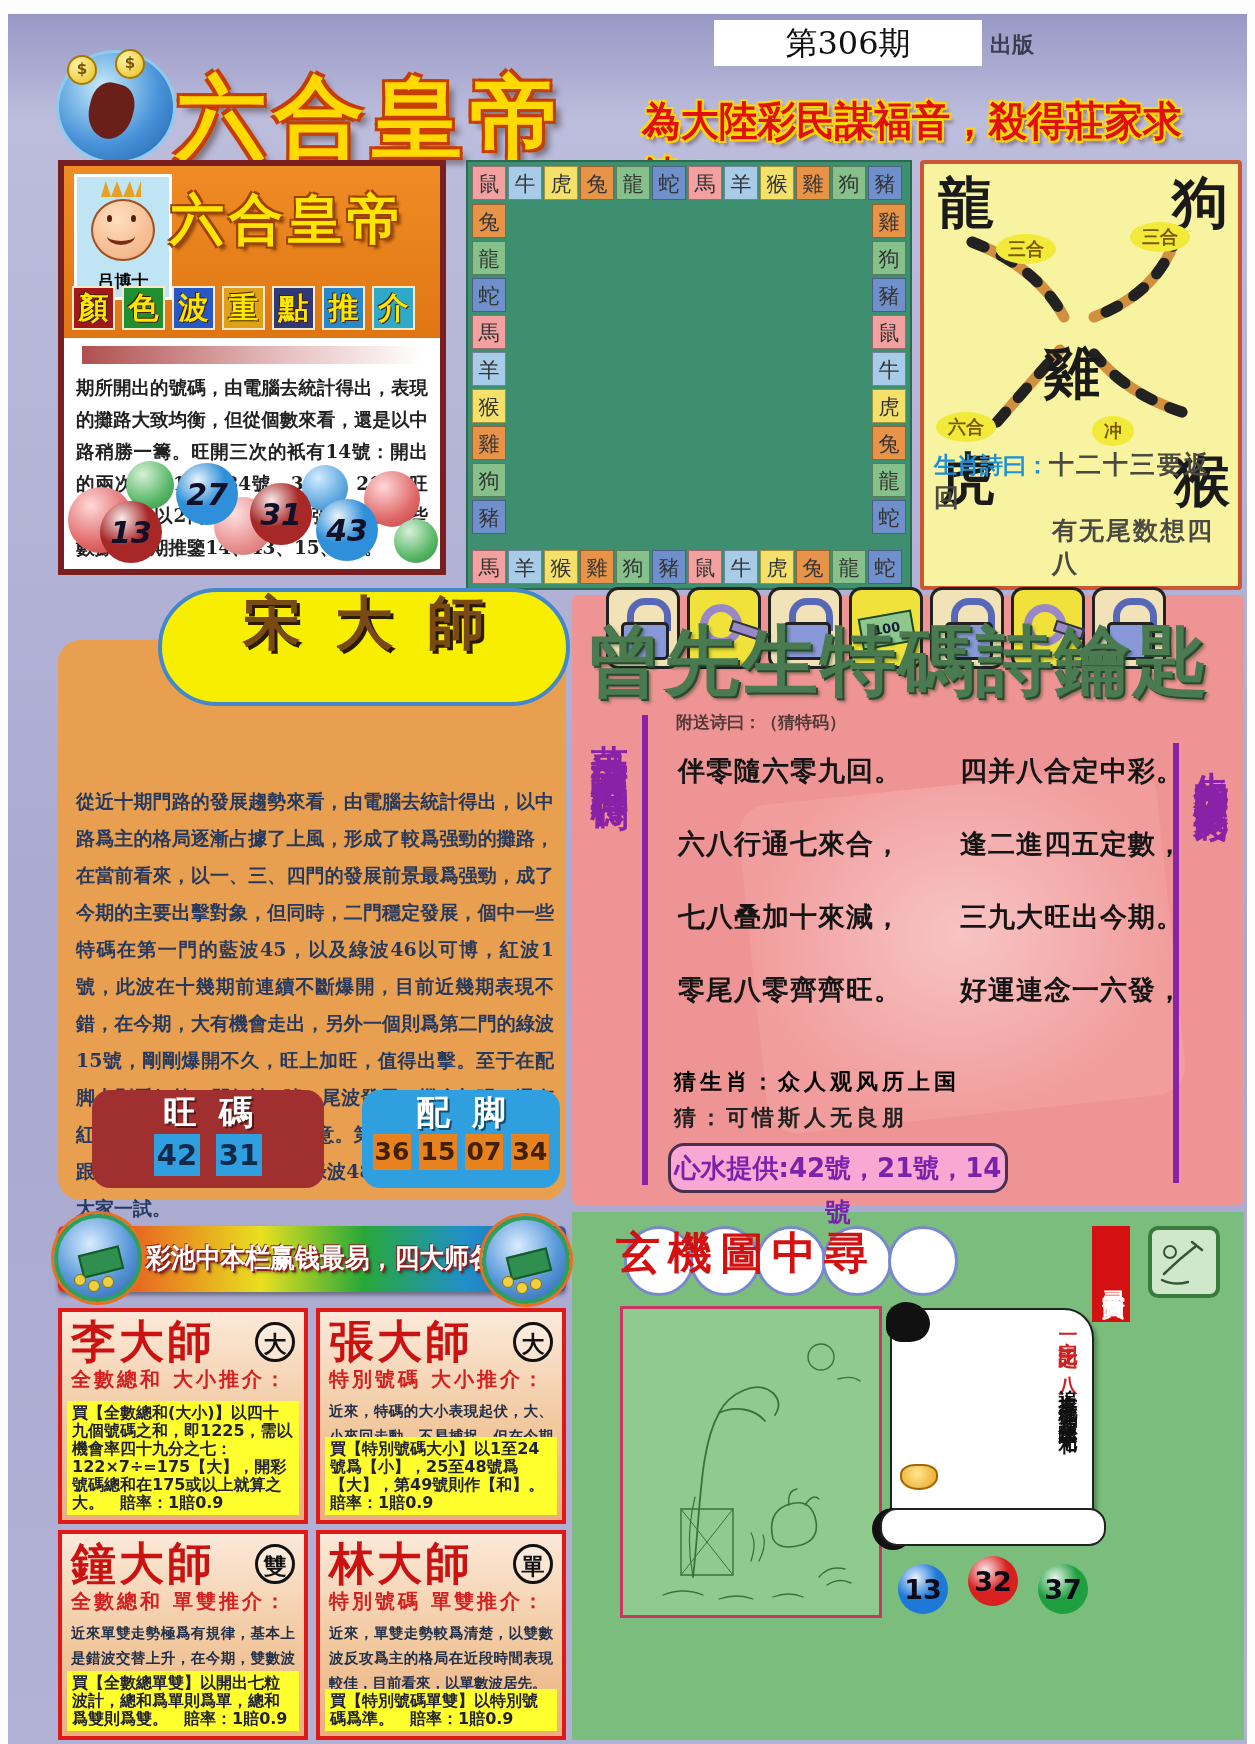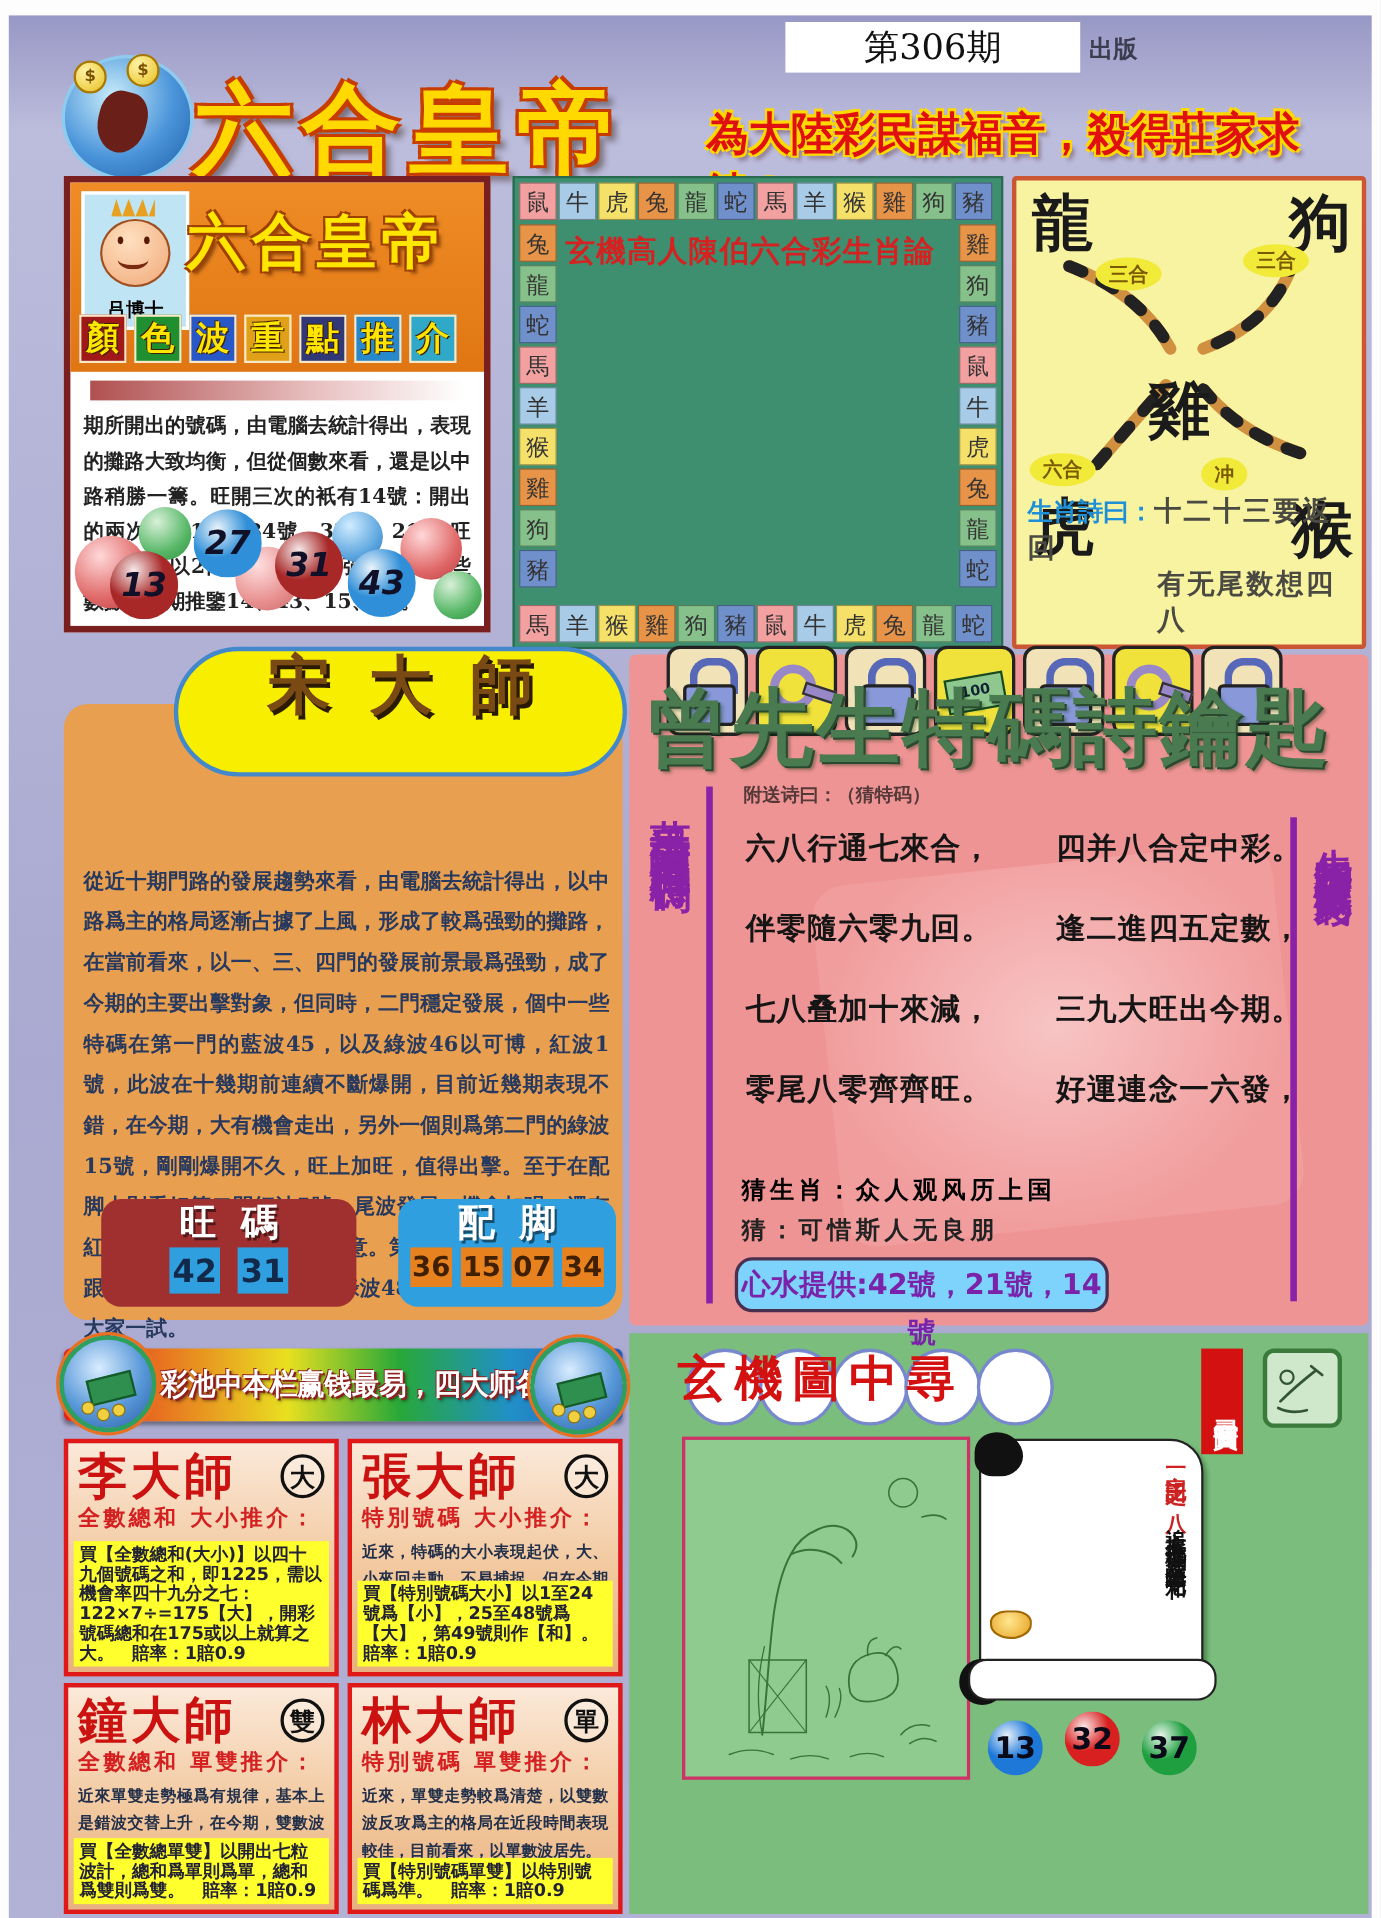--- a/index.html
+++ b/index.html
@@ -131,21 +131,21 @@
           color:#8a22a8;letter-spacing:4px;border-left:6px solid #8a22a8;padding-left:8px;z-index:3;}
   .zeng-note{position:absolute;left:104px;top:116px;font-family:"DejaVu Serif","Liberation Serif",serif;
           font-size:17px;font-weight:bold;color:#553838;z-index:3;}
   .poem-col{position:absolute;top:158px;z-index:3;}
   .pc-l{left:106px;width:300px;} .pc-r{left:388px;width:240px;}
   .poem-col p{margin:0 0 37px 0;font-size:27px;font-weight:bold;color:#151515;letter-spacing:1px;white-space:nowrap;}
   .guess1{position:absolute;left:102px;top:472px;font-family:"DejaVu Serif","Liberation Serif",serif;
           font-size:22px;font-weight:bold;color:#000000;letter-spacing:4px;z-index:3;}
   .guess2{position:absolute;left:102px;top:508px;font-family:"DejaVu Serif","Liberation Serif",serif;
           font-size:22px;font-weight:bold;color:#222;letter-spacing:4px;z-index:3;}
-  .tip-box{position:absolute;left:96px;top:548px;width:340px;height:50px;background:#7dd3fc;border:3px solid #4a3050;
+  .tip-box{position:absolute;left:96px;top:548px;width:340px;height:50px;background:#f9a8d4;border:3px solid #4a3050;
           border-radius:16px;text-align:center;z-index:3;box-sizing:border-box;}
   .tip-box span{font-size:26px;font-weight:bold;color:#7a22aa;line-height:44px;}
 
   
   .banner{position:absolute;left:58px;top:1214px;width:508px;height:90px;}
   .banner .bar{position:absolute;left:0;right:0;top:12px;height:66px;border-radius:6px;
           background:linear-gradient(90deg,#e02020,#e87f20,#e8e020,#28a838,#2090c8,#2858b8);
           box-shadow:0 3px 4px rgba(0,0,0,.4);}
   .banner .txt{position:absolute;left:88px;top:26px;width:400px;font-size:27px;font-weight:bold;color:#fff;white-space:nowrap;
           text-shadow:2px 2px 0 #902020,-1px -1px 0 #902020,3px 3px 3px rgba(0,0,0,.5);transform:scaleX(.92);transform-origin:left;}
@@ -306,21 +306,20 @@
         <span class="z-tile" style="background: rgb(134, 192, 138);">狗</span>
         <span class="z-tile" style="background: rgb(112, 144, 204);">豬</span>
         <span class="z-tile" style="background: rgb(242, 160, 160);">鼠</span>
         <span class="z-tile" style="background: rgb(168, 204, 232);">牛</span>
         <span class="z-tile" style="background: rgb(245, 224, 106);">虎</span>
         <span class="z-tile" style="background: rgb(232, 148, 72);">兔</span>
         <span class="z-tile" style="background: rgb(134, 192, 138);">龍</span>
         <span class="z-tile" style="background: rgb(112, 144, 204);">蛇</span>
       </div>
     <div class="g-inner">
-      <p class="g-title">玄機高人陳伯六合彩生肖論</p>
     </div>
   </div>
 
   <div class="p-yellow">
     <span class="y-corner yc0">龍</span>
     <span class="y-corner yc1">狗</span>
     <span class="y-corner yc2">虎</span>
     <span class="y-corner yc3">猴</span>
     <svg class="y-svg" width="280" height="230" viewBox="0 0 280 230">
       <g fill="none" stroke-linecap="round">
@@ -397,22 +396,22 @@
         <div class="icon-tile">
           <span class="shackle"></span>
           <span class="lockbody"></span>
         </div>
       </div>
     <div class="zeng-title">曾先生特碼詩鑰匙</div>
     <div class="v-left">萬千詩句玄機一觸得特碼</div>
     <div class="v-right">先生相贈窺破天機爲彩民</div>
     <div class="zeng-note">附送诗曰：（猜特码）</div>
     <div class="poem-col pc-l">
+      <p>伴零隨六零九回。</p>
       <p>六八行通七來合，</p>
-      <p>伴零隨六零九回。</p>
       <p>七八叠加十來減，</p>
       <p>零尾八零齊齊旺。</p>
     </div>
     <div class="poem-col pc-r">
       <p>四并八合定中彩。</p>
       <p>逢二進四五定數，</p>
       <p>三九大旺出今期。</p>
       <p>好運連念一六發，</p>
     </div>
     <div class="guess1">猜生肖：众人观风历上国</div>

